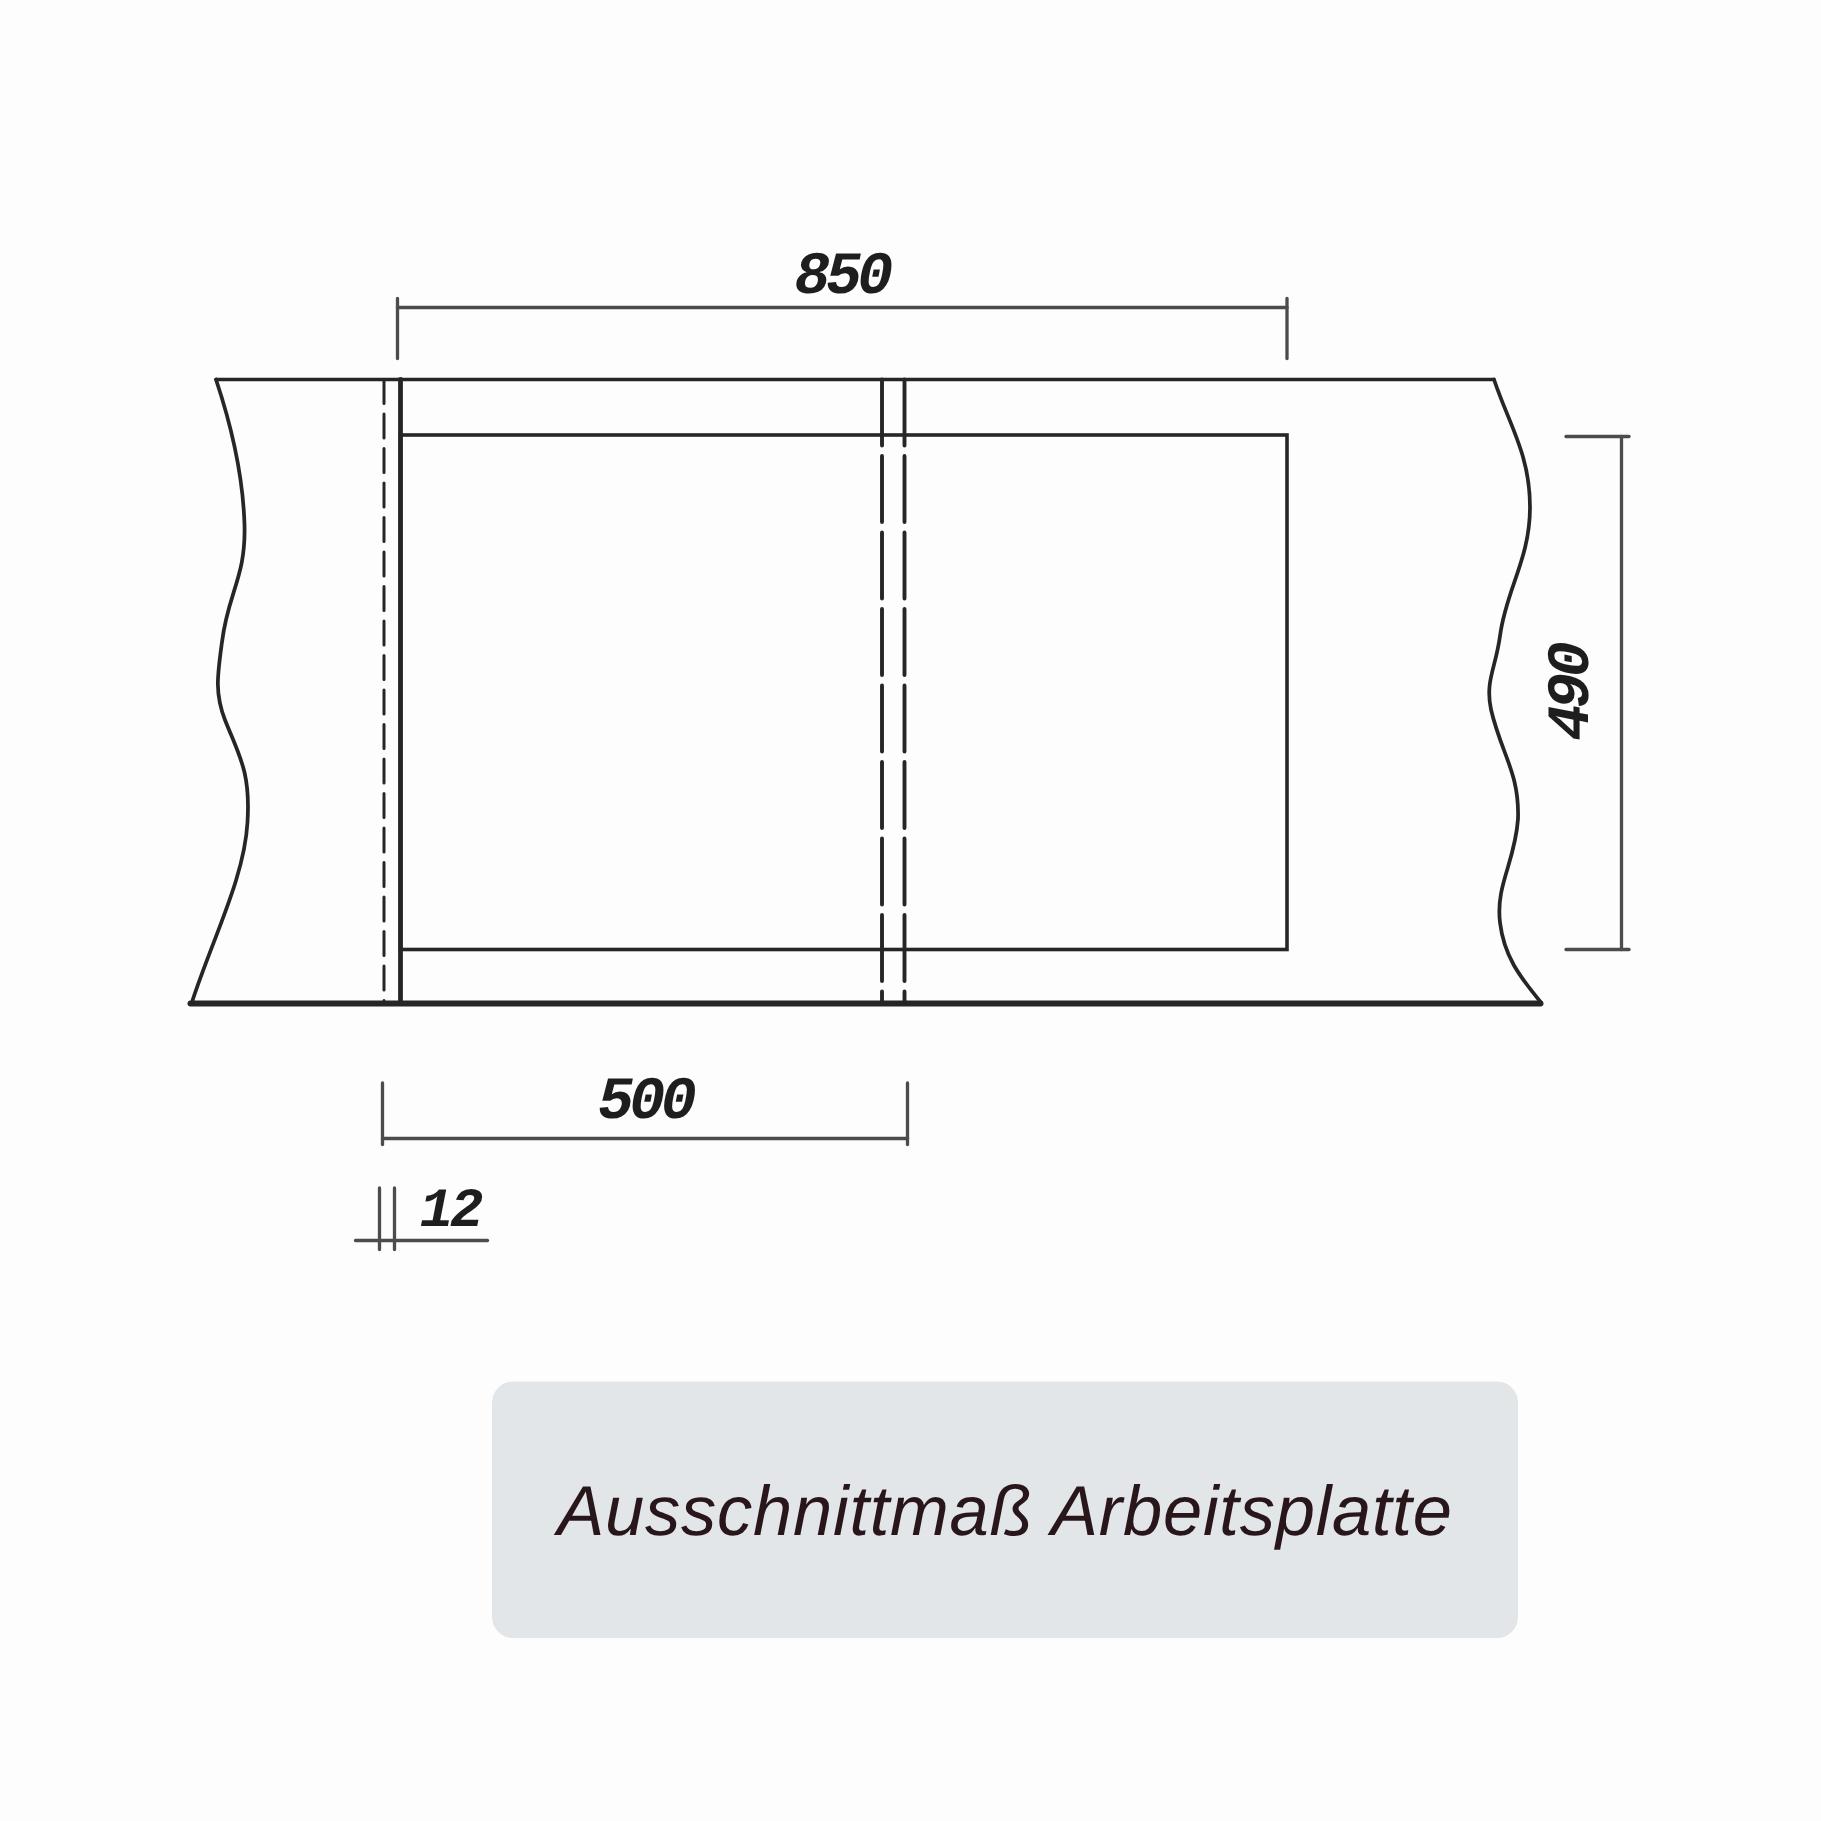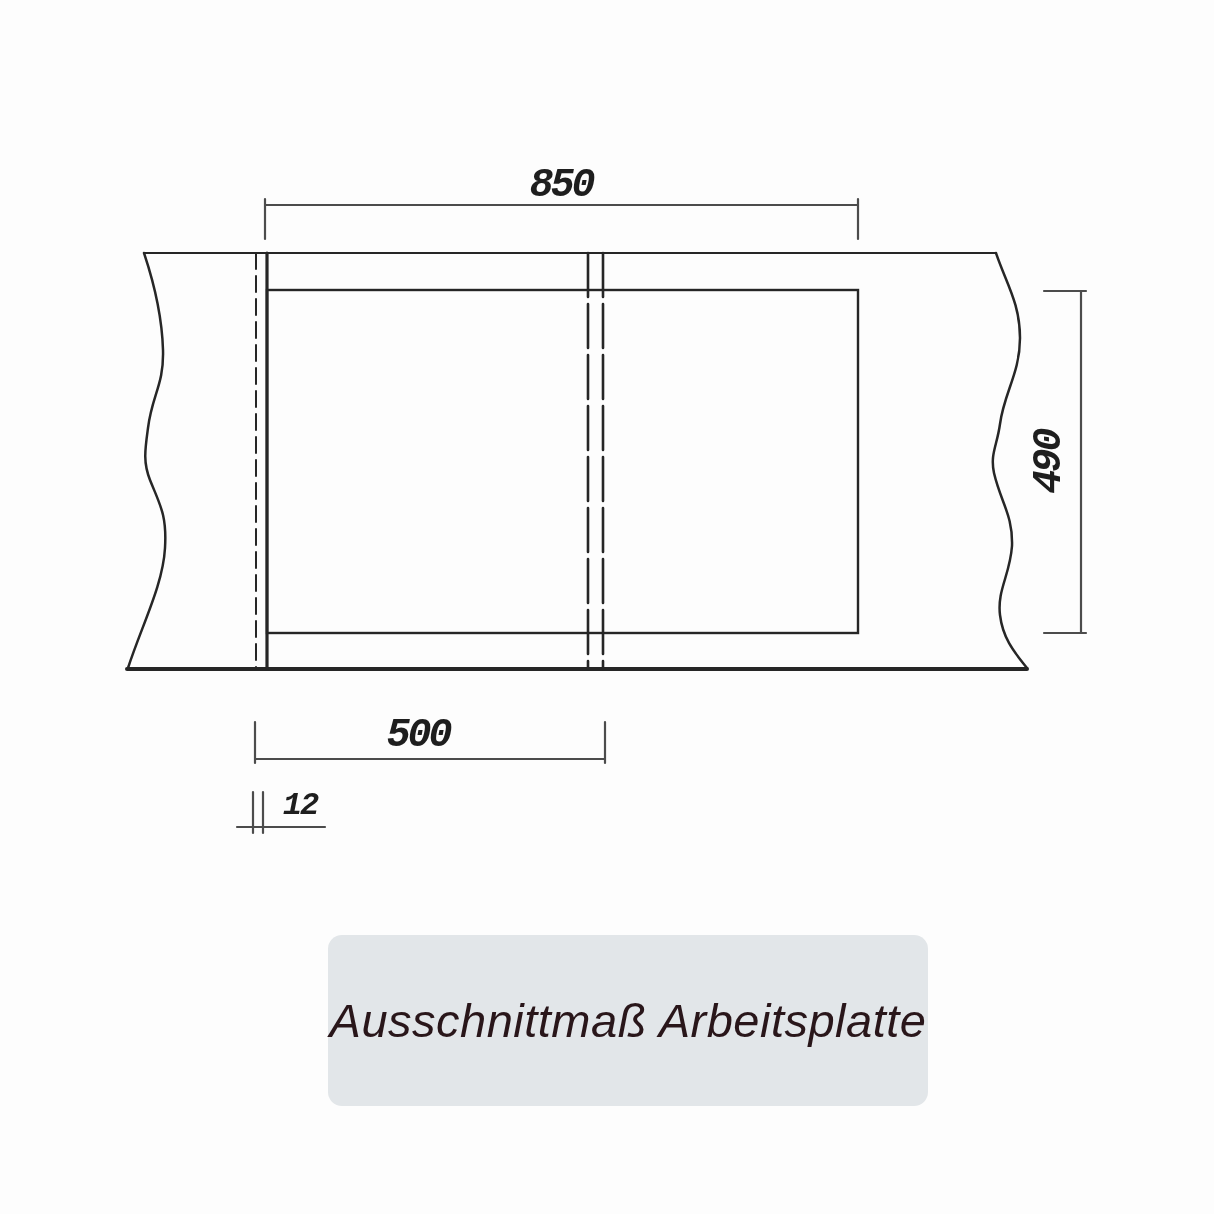--- a/index.html
+++ b/index.html
@@ -30,42 +30,41 @@
     position:absolute;
     font-family:"Liberation Mono","DejaVu Sans Mono",monospace;
     font-size:40px;
     font-weight:700;
     letter-spacing:-3px;
     color:var(--label-color);
     white-space:nowrap;
     transform:translateX(-50%);
   }
   .dim-label.small{
-    font-size:32px;
+    font-size:37px;
     letter-spacing:-2px;
   }
   .dim-label.vertical{
     transform:translate(-50%,-50%) rotate(-90deg);
   }
   .caption{
     position:absolute;
     left:328px;top:921px;
-    width:600px;height:171px;
+    width:684px;height:171px;
     background:var(--panel-bg);
     border-radius:14px;
     display:flex;
     flex-direction:column;
     align-items:center;
     justify-content:center;
     text-align:center;
     color:var(--panel-text);
     font-size:47px;
     line-height:1.13;
     letter-spacing:0.5px;
-    margin-top:14px;
   }
 </style>
 </head>
 <body>
 
 <div class="page">
 
   <svg class="drawing" viewBox="0 0 1214 1214" fill="none" stroke-linecap="round">
 
     <g stroke="var(--object-line)">
@@ -109,21 +108,21 @@
       <line x1="237" y1="827" x2="325" y2="827"></line>
       <line x1="253" y1="792" x2="253" y2="833"></line>
       <line x1="263" y1="792" x2="263" y2="833"></line>
     </g>
   </svg>
 
   <div class="dim-label" style="left:561px;top:163px;">850</div>
 
   <div class="dim-label vertical" style="left:1049px;top:462px;">490</div>
 
-  <div class="dim-label" style="left:418px;top:713px;">500</div>
+  <div class="dim-label" style="left:430px;top:713px;">500</div>
 
   <div class="dim-label small" style="left:300px;top:787px;">12</div>
 
   <div class="caption">
     <div>Ausschnittmaß Arbeitsplatte</div>
   </div>
 
 </div>
 
 </body></html>

